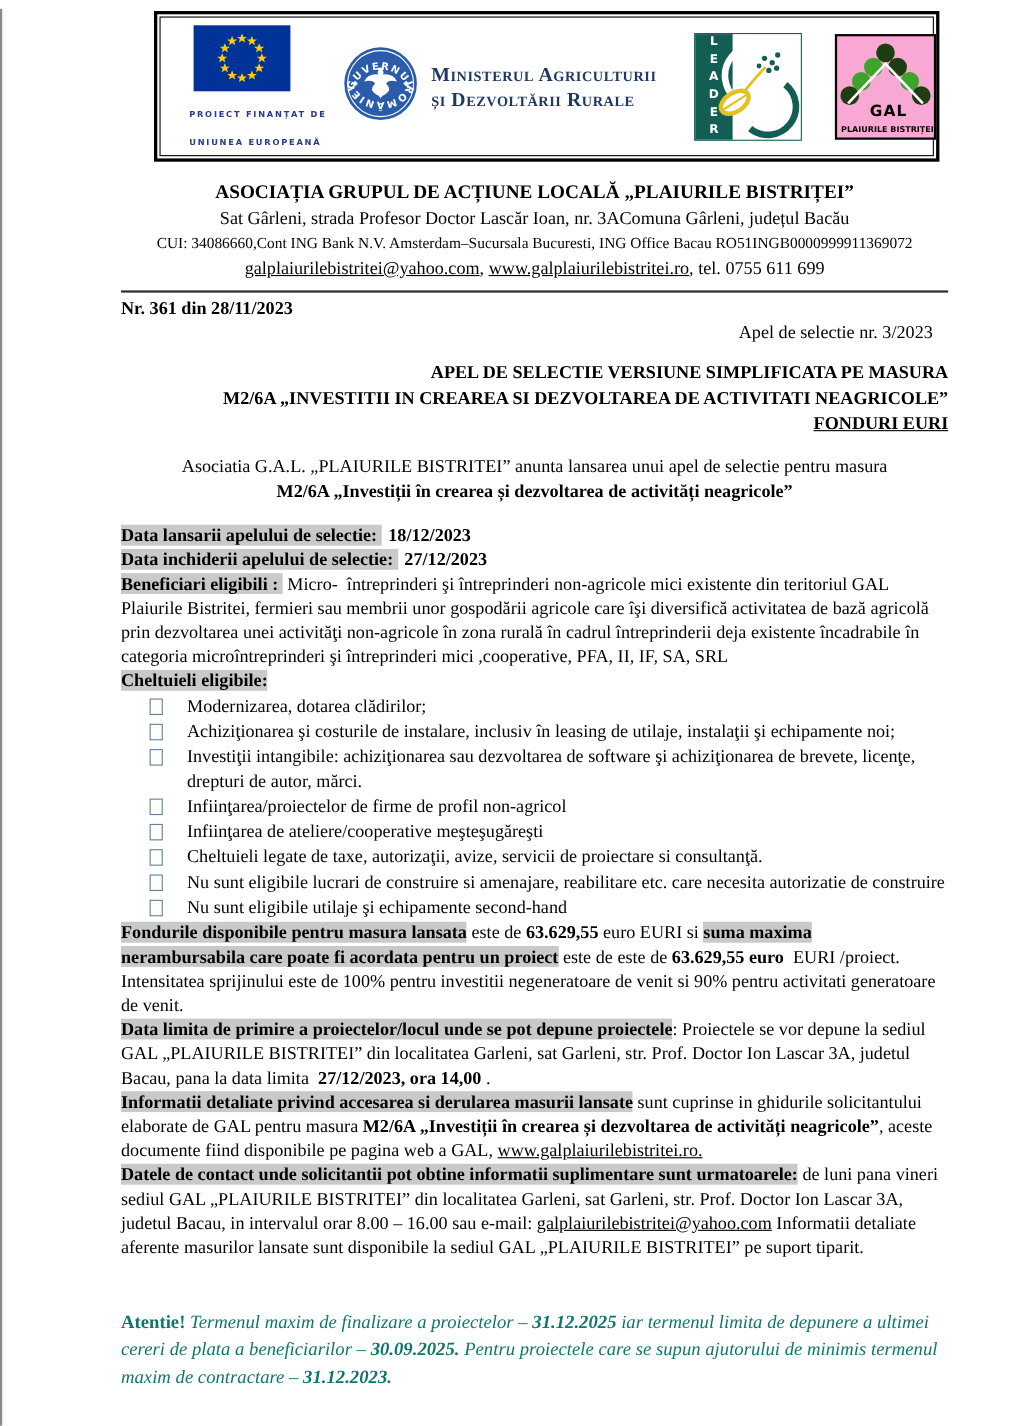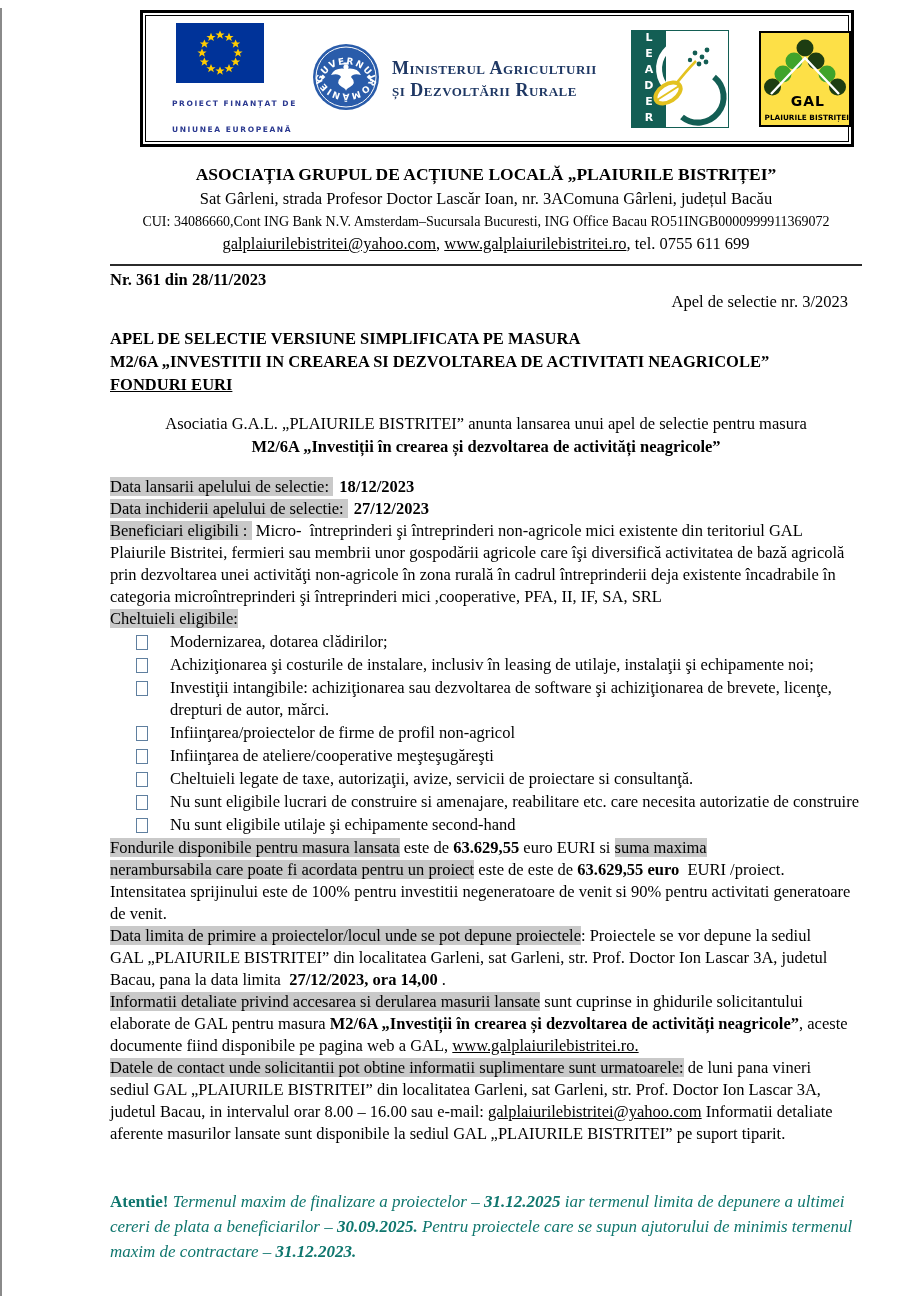--- a/index.html
+++ b/index.html
@@ -10,40 +10,40 @@
   .logo-inner{border:1px solid #000;height:100%;box-sizing:border-box;display:flex;align-items:center;padding-left:26px}
   .eu{width:96px;text-align:center}
   .eu-flag{width:88px;height:60px;background:#003399;margin:0 auto;position:relative}
   .eu-cap{margin-top:15px;font-family:"DejaVu Sans",sans-serif;font-size:7.5px;font-weight:bold;letter-spacing:1.6px;color:#2B3990;line-height:11px;white-space:nowrap}
   .gov{margin-left:44px;flex:0 0 auto}
   .ministry{margin-left:12px;font-weight:bold;font-variant:small-caps;color:#1F3864;font-size:18px;line-height:22px;letter-spacing:.5px;white-space:nowrap}
   .leader{width:96px;height:96px;margin-left:34px;position:relative;border:1px solid #135E54;background:#fff;flex:0 0 auto}
   .leader-strip{position:absolute;left:0;top:0;width:34px;height:96px;background:#135E54;display:flex;align-items:center;justify-content:center}
   .leader-txt{writing-mode:vertical-rl;text-orientation:upright;color:#fff;font-family:"DejaVu Sans",sans-serif;font-weight:bold;font-size:11px;letter-spacing:3px}
   .leader svg{position:absolute;left:0;top:0}
-  .gal{width:92px;height:96px;margin-left:30px;border:2px solid #000;position:relative;background:#fde047;box-sizing:border-box;flex:0 0 auto}
+  .gal{width:92px;height:96px;margin-left:30px;border:2px solid #000;position:relative;background:#f9a8d4;box-sizing:border-box;flex:0 0 auto}
   .gal-title{position:absolute;left:6px;right:0;top:60px;text-align:center;font-family:"DejaVu Sans",sans-serif;font-weight:bold;font-size:14px;letter-spacing:1px}
   .gal-sub{position:absolute;left:0;right:0;bottom:3px;text-align:right;font-family:"DejaVu Sans",sans-serif;font-weight:bold;font-size:7.3px;white-space:nowrap}
   
   .content{position:absolute;left:110px;top:162px;width:752px}
   .c{text-align:center}
   .org-name{font-size:17.5px;font-weight:bold;line-height:24px;white-space:nowrap}
   .org-addr{font-size:16.5px;line-height:25px}
   .org-cui{font-size:14px;line-height:21px;white-space:nowrap}
   .org-contact{font-size:16.5px;line-height:24px;white-space:pre}
   .sep{border-top:2px solid #2b2b2b;margin-top:8px}
   .docnum{font-weight:bold;font-size:16.5px;line-height:22px;margin-top:3px}
   .apel{text-align:right;font-size:16.5px;line-height:22px;padding-right:14px}
-  .title{margin-top:14px;font-weight:bold;font-size:16.5px;line-height:23px;text-align:left}
+  .title{margin-top:14px;font-weight:bold;font-size:16.5px;line-height:23px;text-align:right}
   .title .u{text-decoration:underline}
   .intro{margin-top:16px;font-size:16.5px;line-height:23px;text-align:center}
   .intro .bd{font-weight:bold}
   .doc-body{margin-top:18px}
   .line{white-space:pre;font-size:16.5px;line-height:22px}
-  .hl{background:#C9C9C9;font-weight:normal}
+  .hl{background:#C9C9C9;font-weight:bold}
   .bd{font-weight:bold}
   .val{margin-left:6px;font-weight:bold}
   ul.bullets{list-style:none;margin:1px 0 0;padding:0}
   ul.bullets li{display:flex;margin:0 0 1px}
   .chk{flex:0 0 auto;width:10px;height:13px;border:1px solid #5f7f9f;margin:4px 22px 0 26px}
   .lk{color:#000000;text-decoration:underline}
   .ulk{text-decoration:underline}
   .warn{margin-top:44px}
   .warn .line{font-size:17px;line-height:25px;color:#0f766e}
   .wi{font-style:italic}

